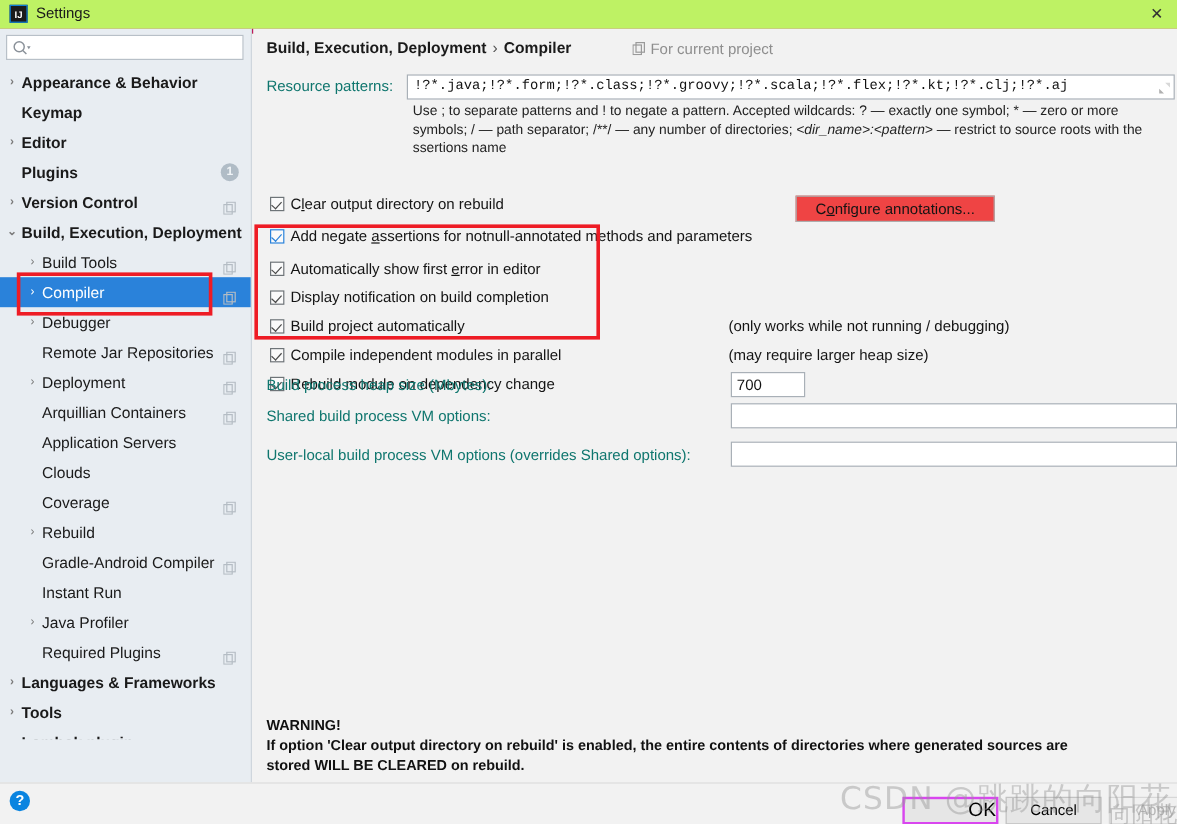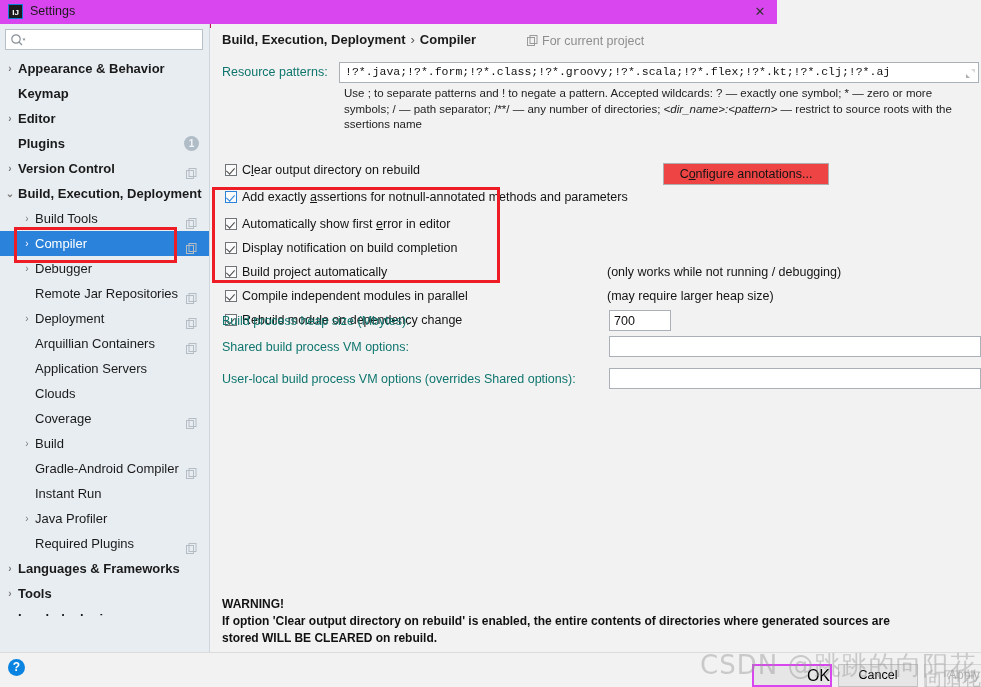--- a/index.html
+++ b/index.html
@@ -17,22 +17,22 @@
   #app {
     position: relative;
     width: 981px; height: 687px;
     background: #f2f2f2;
     overflow: hidden;
   }
 
   
   .titlebar {
     position: absolute; left: 0; top: 0;
-    width: 777px; height: 24px;
-    background: #d946ef;
+    width: 981px; height: 24px;
+    background: #bef264;
     border-bottom: 4px solid #be185d;
   }
   .title-icon {
     position: absolute; left: 8px; top: 4px;
     width: 15px; height: 15px;
     background: #1b1b1b;
     border: 1px solid #0d7fd6;
     color: #ffffff;
     font-size: 8px;
     font-weight: bold;
@@ -446,21 +446,21 @@
         </div>
         <div class="tree-item">
           <span class="tree-label" style="left: 35px;">Coverage</span>
           <span class="copy-badge"><svg width="11" height="11" viewBox="0 0 11 11">
               <rect x="0.5" y="2.5" width="7" height="8" fill="none" stroke="#b4bcc4"></rect>
               <rect x="3" y="0.5" width="7" height="8" fill="none" stroke="#b4bcc4"></rect>
             </svg></span>
         </div>
         <div class="tree-item">
           <span class="tree-arrow" style="left: 21px;">›</span>
-          <span class="tree-label" style="left: 35px;">Build</span>
+          <span class="tree-label" style="left: 35px;">Rebuild</span>
         </div>
         <div class="tree-item">
           <span class="tree-label" style="left: 35px;">Gradle-Android Compiler</span>
           <span class="copy-badge"><svg width="11" height="11" viewBox="0 0 11 11">
               <rect x="0.5" y="2.5" width="7" height="8" fill="none" stroke="#b4bcc4"></rect>
               <rect x="3" y="0.5" width="7" height="8" fill="none" stroke="#b4bcc4"></rect>
             </svg></span>
         </div>
         <div class="tree-item">
           <span class="tree-label" style="left: 35px;">Instant Run</span>
@@ -517,21 +517,21 @@
     </div>
 
     <div class="help-text">
       <span>Use ; to separate patterns and ! to negate a pattern. Accepted wildcards: ? — exactly one symbol; * — zero or more</span><br>
       <span>symbols; / — path separator; /**/ — any number of directories; </span><i>&lt;dir_name&gt;:&lt;pattern&gt;</i><span> — restrict to source roots with the</span><br>
       <span>ssertions name</span>
     </div>
 
     <div id="checkboxes">
         <div class="cb-row" style="left: 14px; top: 139px;"><span class="cbox"></span><span class="cb-label"><span>C</span><span class="u">l</span><span>ear output directory on rebuild</span></span></div>
-        <div class="cb-row" style="left: 14px; top: 166px;"><span class="cbox blue"></span><span class="cb-label"><span>Add exactly </span><span class="u">a</span><span>ssertions for notnull-annotated methods and parameters</span></span></div>
+        <div class="cb-row" style="left: 14px; top: 166px;"><span class="cbox blue"></span><span class="cb-label"><span>Add negate </span><span class="u">a</span><span>ssertions for notnull-annotated methods and parameters</span></span></div>
         <div class="cb-row" style="left: 14px; top: 193px;"><span class="cbox"></span><span class="cb-label"><span>Automatically show first </span><span class="u">e</span><span>rror in editor</span></span></div>
         <div class="cb-row" style="left: 14px; top: 217px;"><span class="cbox"></span><span class="cb-label"><span>Display notification on build completion</span><span></span></span></div>
         <div class="cb-row" style="left: 14px; top: 241px;"><span class="cbox"></span><span class="cb-label"><span>Build project automatically</span><span></span></span></div>
         <div class="cb-row" style="left: 14px; top: 265px;"><span class="cbox"></span><span class="cb-label"><span>Compile independent modules in parallel</span><span></span></span></div>
         <div class="cb-row" style="left: 14px; top: 289px;"><span class="cbox"></span><span class="cb-label"><span>Rebuild module on dependency change</span><span></span></span></div>
       </div>
 
     <div class="btn" style="left:452px; top:139px; width:166px; height:22px; line-height:20px;">
       <span>C</span><span class="u">o</span><span>nfigure annotations...</span>
     </div>

